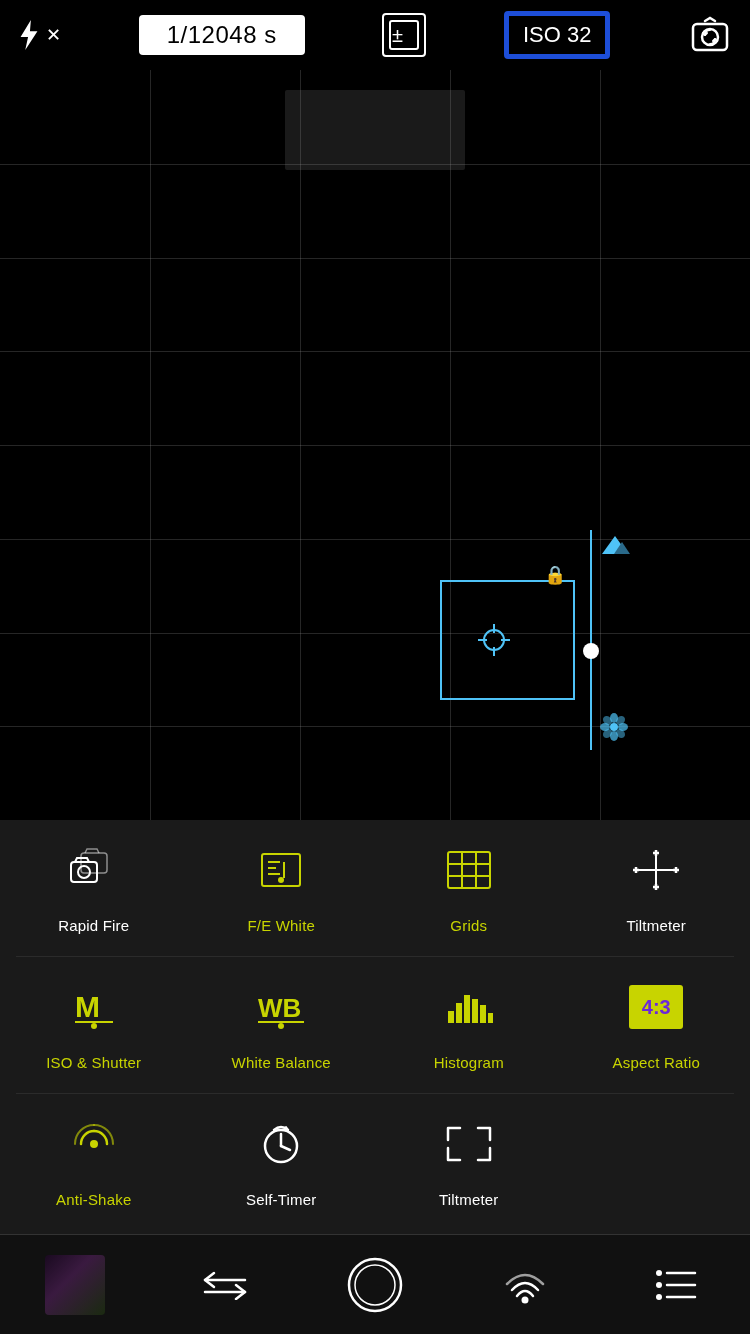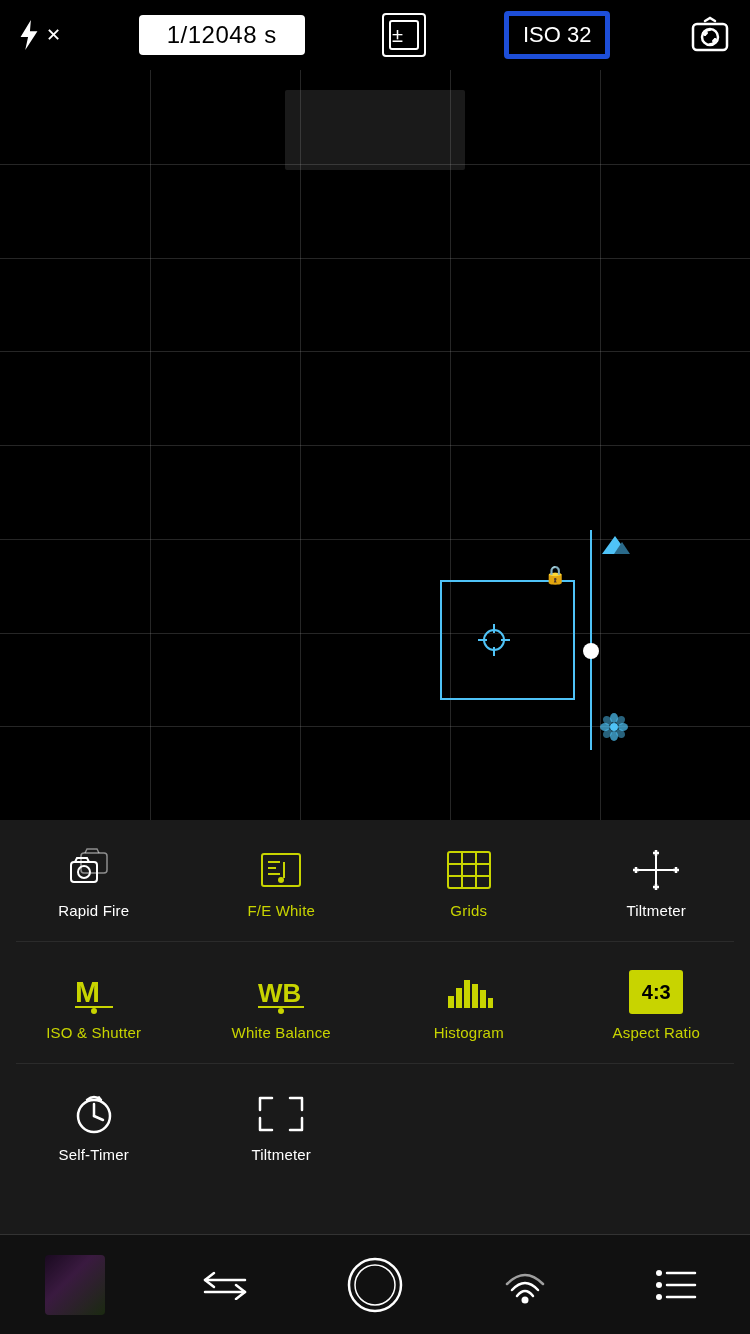--- a/index.html
+++ b/index.html
@@ -172,41 +172,41 @@
       grid-template-columns: repeat(4, 1fr);
       padding: 10px 0;
     }
 
     .control-item {
       display: flex;
       flex-direction: column;
       align-items: center;
       justify-content: center;
       padding: 18px 8px 12px;
-      gap: 10px;
+      gap: 25px;
       cursor: pointer;
     }
     .control-icon {
       width: 54px; height: 44px;
       display: flex; align-items: center; justify-content: center;
     }
     .control-icon svg { width: 100%; height: 100%; }
     .control-label {
       font-size: 15px;
       font-weight: 400;
       color: #fff;
       text-align: center;
       letter-spacing: 0.2px;
     }
     .control-label.yellow { color: #c8d400; }
 
     
     .aspect-badge {
       background: #c8d400;
-      color: #000000;
+      color: #6d28d9;
       font-size: 20px;
       font-weight: 700;
       padding: 6px 10px;
       border-radius: 3px;
       width: 54px;
       height: 44px;
       display: flex; align-items: center; justify-content: center;
     }
 
     
@@ -458,20 +458,33 @@
       </div>
       <span class="control-label yellow">Aspect Ratio</span>
     </div>
   </div>
 
   <div class="row-divider"></div>
 
   <div class="controls-grid">
 
 
+    <div class="control-item">
+      <div class="control-icon">
+        <svg viewBox="0 0 54 44" fill="none">
+
+          <path d="M14 22 A13 13 0 0 1 27 9" stroke="#c8d400" stroke-width="2.5" fill="none" stroke-linecap="round"></path>
+          <path d="M40 22 A13 13 0 0 0 27 9" stroke="#c8d400" stroke-width="2.5" fill="none" stroke-linecap="round"></path>
+          <path d="M8 22 A19 19 0 0 1 27 3" stroke="#c8d400" stroke-width="2" fill="none" stroke-linecap="round" opacity="0.6"></path>
+          <path d="M46 22 A19 19 0 0 0 27 3" stroke="#c8d400" stroke-width="2" fill="none" stroke-linecap="round" opacity="0.6"></path>
+          <circle cx="27" cy="22" r="4" fill="#c8d400"></circle>
+        </svg>
+      </div>
+      <span class="control-label yellow">Anti-Shake</span>
+    </div>
 
     <div class="control-item">
       <div class="control-icon">
         <svg viewBox="0 0 54 44" fill="none">
 
           <circle cx="27" cy="24" r="16" stroke="white" stroke-width="2.5" fill="none"></circle>
           <path d="M27 24 L27 12" stroke="white" stroke-width="2.5" stroke-linecap="round"></path>
           <path d="M27 24 L36 28" stroke="white" stroke-width="2.5" stroke-linecap="round"></path>
 
           <path d="M20 8 Q27 2 34 8" stroke="white" stroke-width="2.5" fill="none" stroke-linecap="round"></path>

